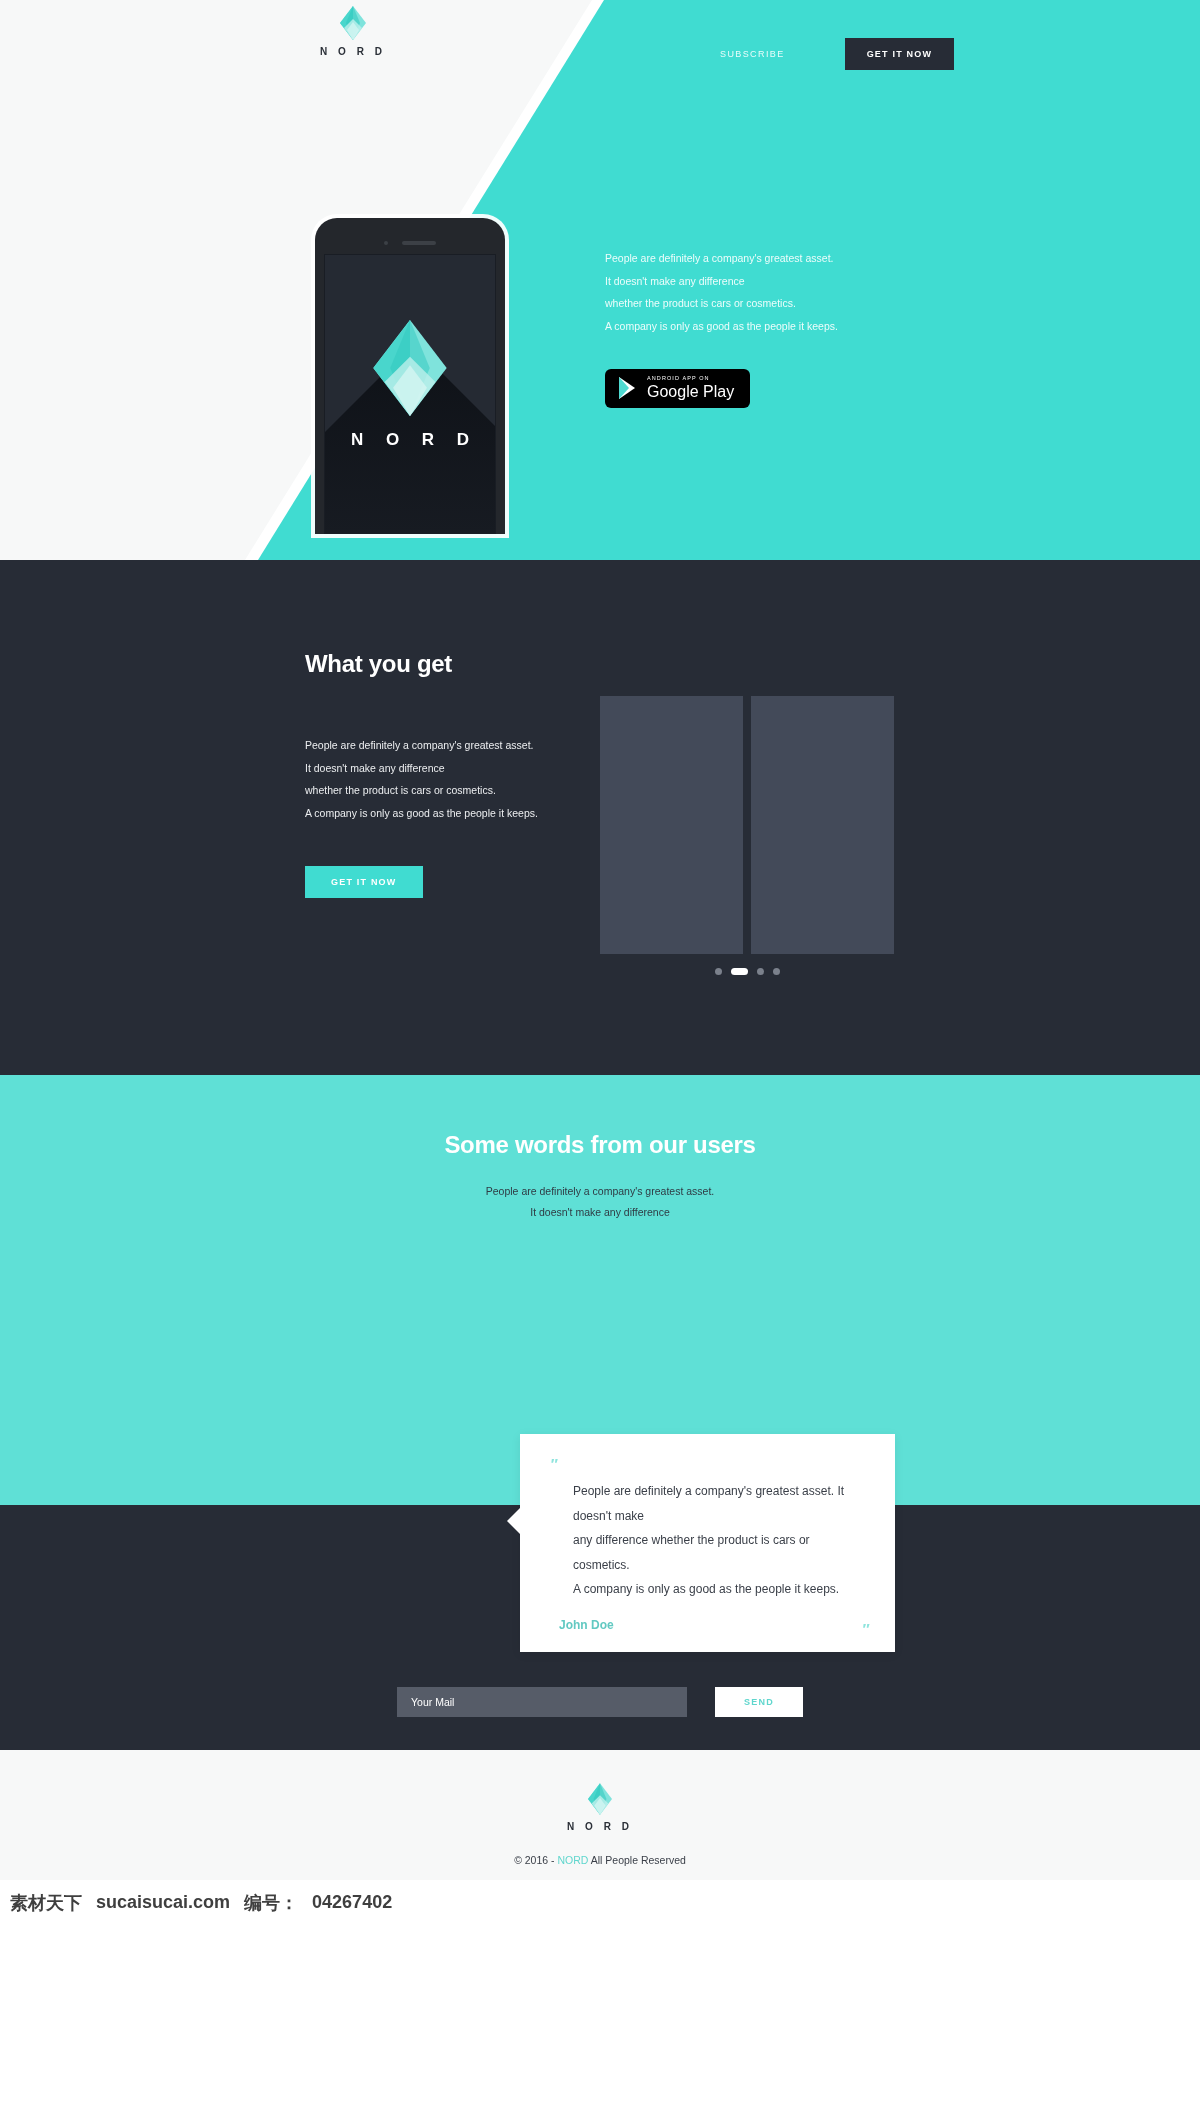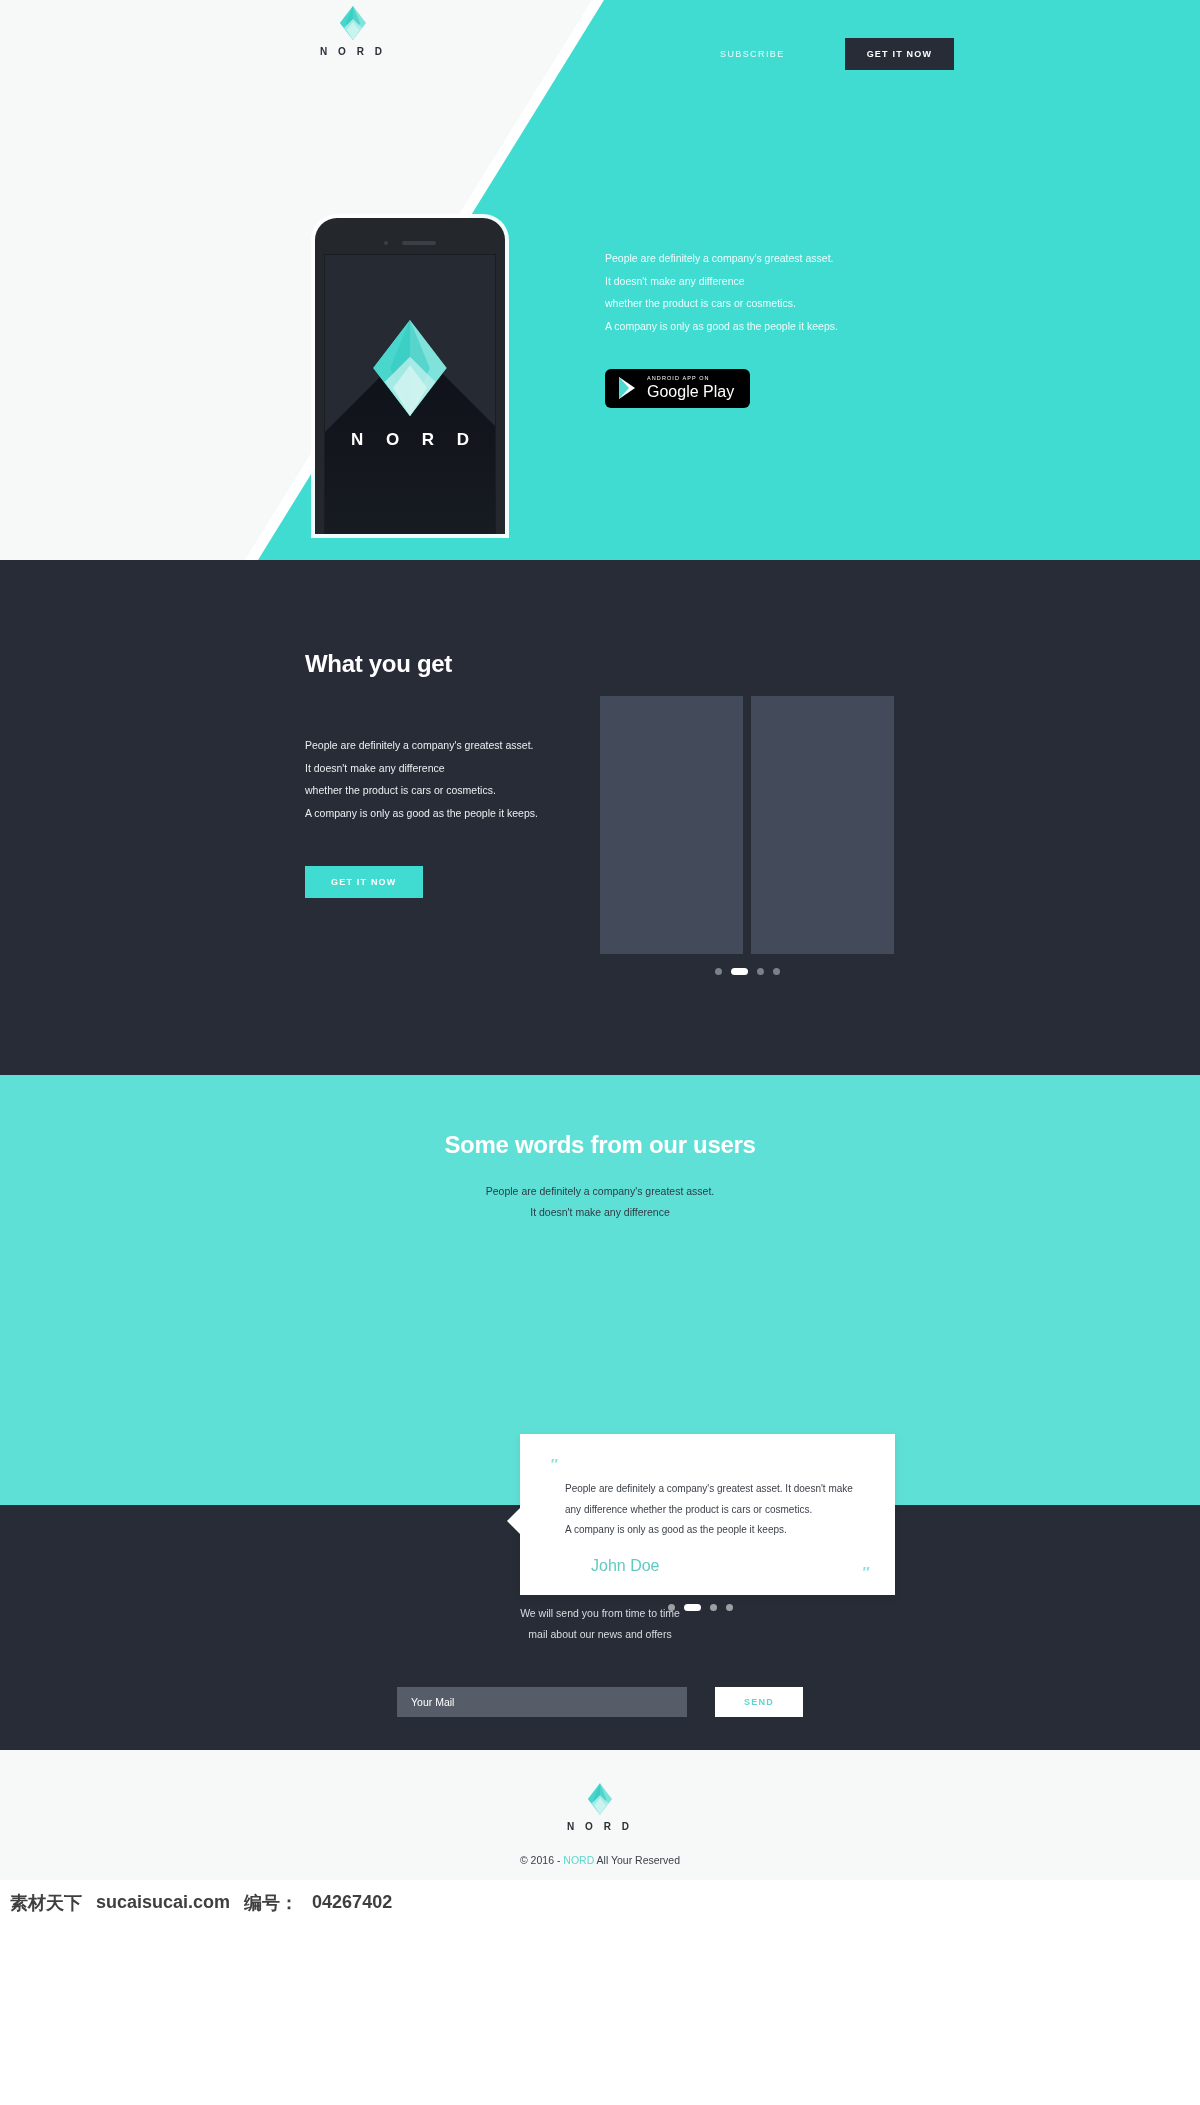--- a/index.html
+++ b/index.html
@@ -262,30 +262,31 @@
   }
   .q-open {
     font-size: 15px;
     font-weight: bold;
     font-style: italic;
     color: #8ee4dd;
     line-height: 1;
   }
   .testi-body {
     margin-top: 8px;
-    margin-left: 15px;
-    font-size: 10px;
+    margin-left: 23px;
+    font-size: 12px;
     line-height: 2.05;
     color: #3a3f48;
   }
   .testi-author {
     margin-top: 16px;
-    margin-left: 41px;
-    font-size: 16px;
+    margin-left: 9px;
+    font-size: 12px;
     color: #62c9c2;
+    font-weight: bold;
   }
   .q-close {
     position: absolute;
     right: 26px; bottom: 16px;
     font-size: 15px;
     font-weight: bold;
     font-style: italic;
     color: #8ee4dd;
     line-height: 1;
   }
@@ -512,21 +513,21 @@
 
   <footer class="footer">
     <svg class="diamond" width="24" height="32" viewBox="0 0 26 34">
       <polygon points="13,0 26,17 13,34 0,17" fill="#7fe3dc"></polygon>
       <polygon points="13,0 13,34 0,17" fill="#49d6cc"></polygon>
       <polygon points="13,0 20,17 13,34 6,17" fill="#2fc8be" opacity="0.55"></polygon>
       <polygon points="13,13 22,22 13,34 4,22" fill="#bff0ec" opacity="0.8"></polygon>
       <polygon points="13,16 19,24 13,34 7,24" fill="#d8f6f3" opacity="0.7"></polygon>
     </svg>
     <div class="logo-word">N O R D</div>
-    <div class="copy"><span>© 2016 - </span><span class="brand">NORD</span><span> All Your Reserved</span></div>
+    <div class="copy"><span>© 2016 - </span><span class="brand">NORD</span><span> All People Reserved</span></div>
   </footer>
 
   <div class="watermark">
     <span>素材天下</span>
     <span>sucaisucai.com</span>
     <span>编号：</span>
     <span>04267402</span>
   </div>
 
 </div>

